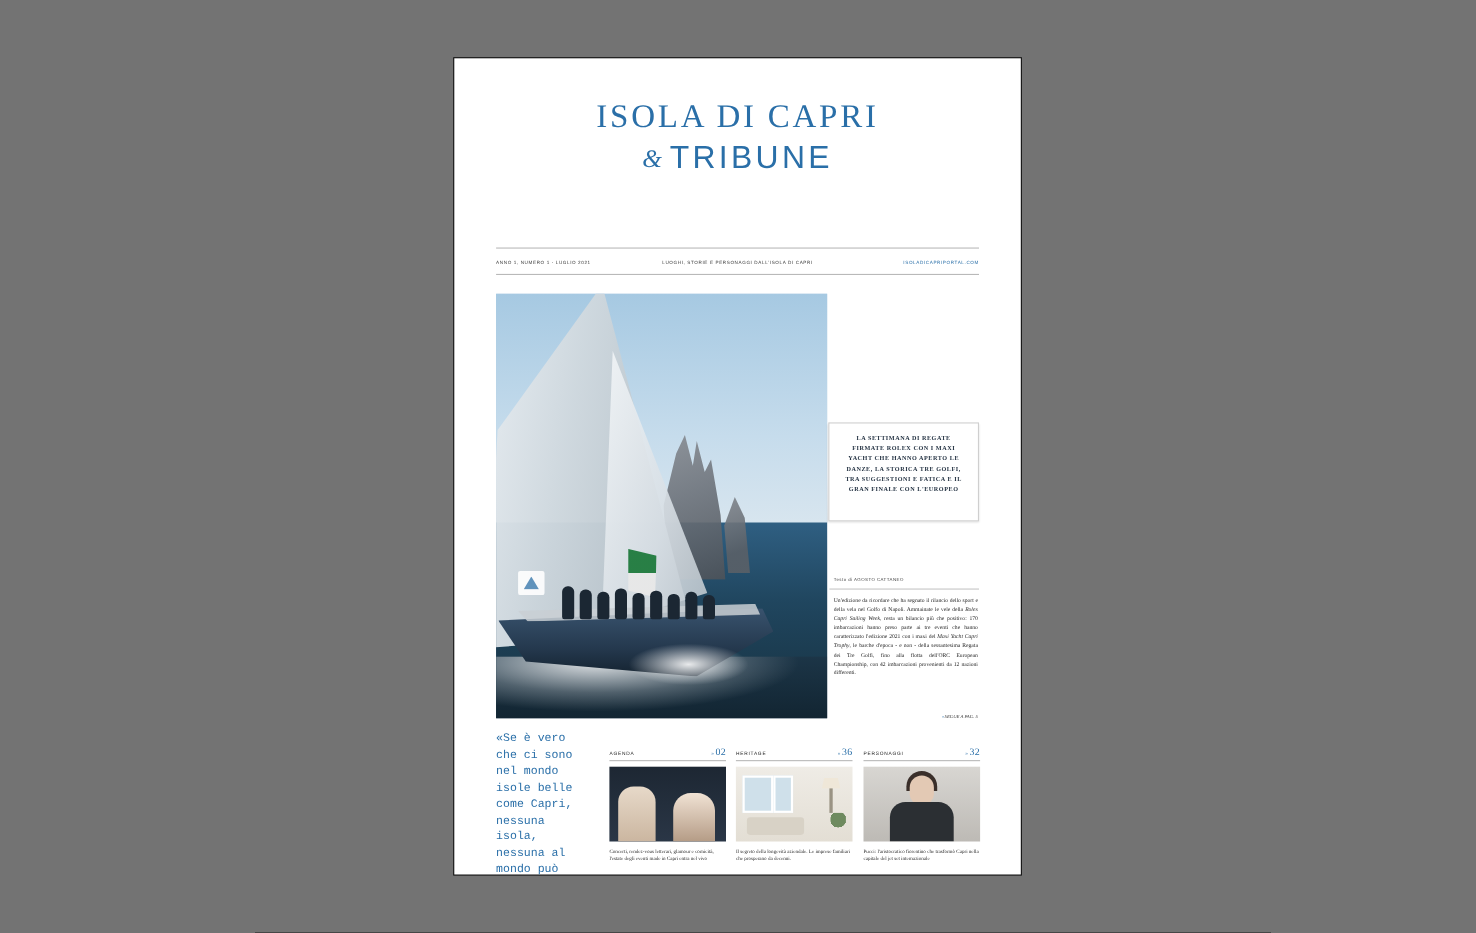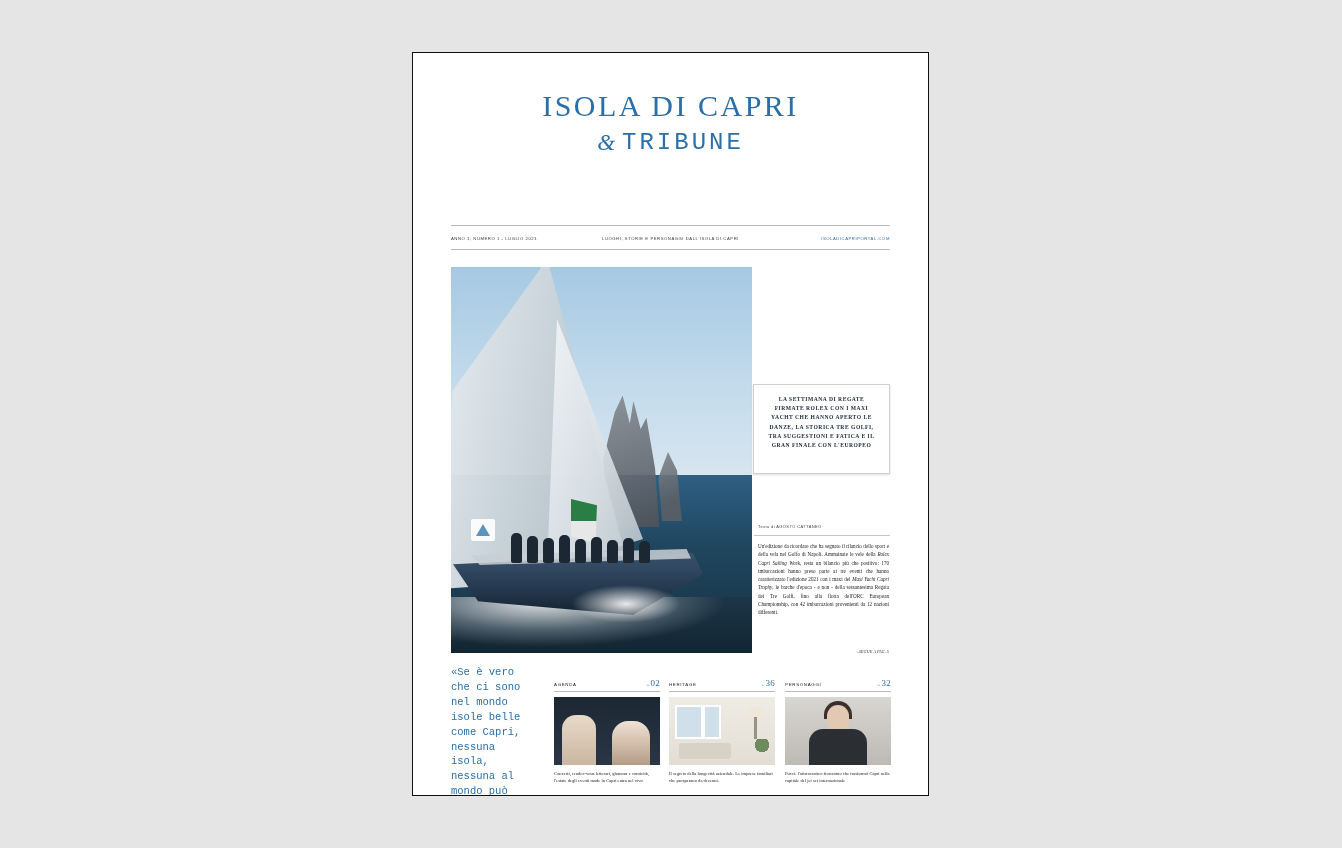--- a/index.html
+++ b/index.html
@@ -8,21 +8,21 @@
     background: #000;
     width: 1342px;
     height: 848px;
     overflow: hidden;
     font-family: "Liberation Serif", serif;
   }
   #stage {
     position: relative;
     width: 1342px;
     height: 848px;
-    background: #e5e5e5;
+    background: #737373;
   }
   
   #page {
     position: absolute;
     left: 413px;
     top: 53px;
     width: 515px;
     height: 742px;
     background: #ffffff;
     box-shadow: 0 0 0 1px #111;
@@ -49,22 +49,22 @@
     gap: 7px;
     margin-top: 9px;
   }
   .masthead .amp {
     font-family: "Liberation Serif", serif;
     font-style: italic;
     font-size: 23px;
     color: #2a6fa8;
   }
   .masthead .line2 {
-    font-family: Liberation Mono, monospace;
-    font-size: 24px;
+    font-family: Liberation Sans, sans-serif;
+    font-size: 29px;
     letter-spacing: 3px;
     color: #2a6fa8;
     line-height: 1;
   }
   .rule {
     position: absolute;
     left: 38px;
     width: 439px;
     height: 1px;
     background: #b9b9b9;

